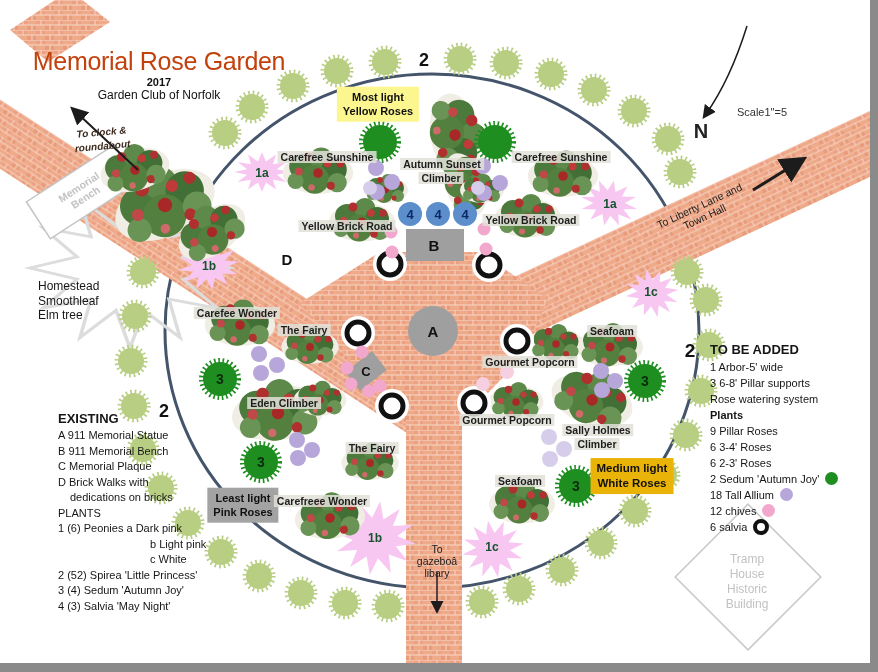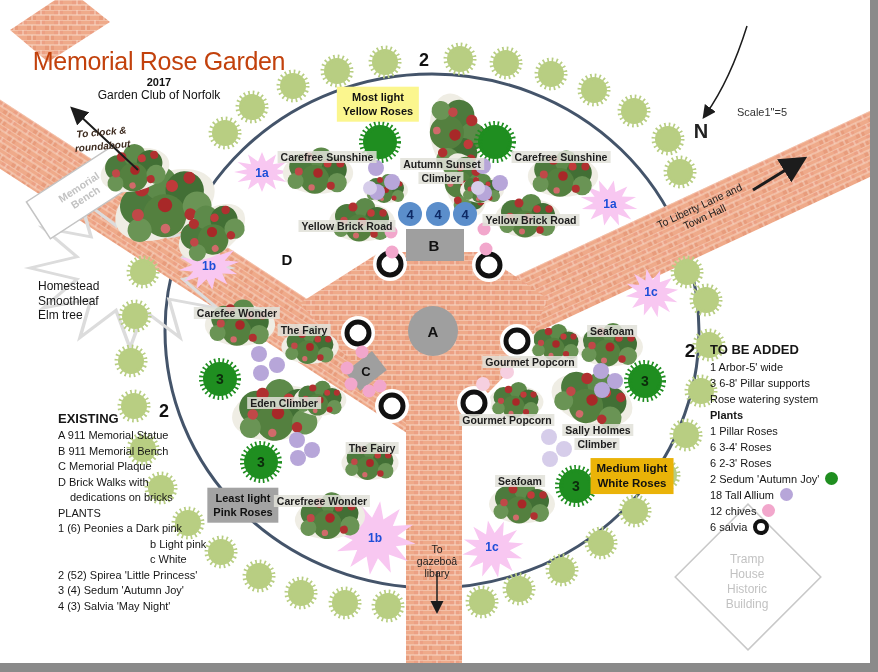--- a/index.html
+++ b/index.html
@@ -26,21 +26,21 @@
   .chive-lt{fill:#f6cfe0;}
   .outline-gray{fill:none;stroke:#c8c8c8;stroke-width:1.5;}
   .benchbox{fill:#ffffff;stroke:#c4c4c4;stroke-width:1.5;}
   .trellis{fill:none;stroke:#bdbdbd;stroke-width:5;opacity:.85;}
   .arrow{stroke:#1c1c1c;fill:none;}
 
   
   .lbl{position:absolute;transform:translate(-50%,-50%);white-space:nowrap;color:#222;}
   .plant{background:rgba(224,224,216,.85);padding:0 3px;font-size:10.5px;font-weight:700;color:#1d1d1d;}
   .num{font-size:18px;font-weight:700;color:#111;}
-  .blabel{font-size:12px;font-weight:700;color:#1d4ed8;}
+  .blabel{font-size:12px;font-weight:700;color:#14532d;}
   .letter{font-size:15px;font-weight:700;color:#111;}
   .four{font-size:13px;font-weight:700;color:#0e2a66;}
   .three{font-size:14px;font-weight:700;color:#0c2c0c;}
   .gray{color:#c2c2c2;}
   .title-wrap{position:absolute;left:159px;top:74px;transform:translate(-50%,-50%);text-align:center;}
   .title1{font-size:25px;font-weight:400;color:#c2410c;letter-spacing:-.3px;}
   .title2{font-size:11px;font-weight:700;color:#111;}
   .title3{font-size:12px;font-weight:400;color:#111;}
   .zonebox{position:absolute;transform:translate(-50%,-50%);text-align:center;
            font-size:11px;font-weight:700;color:#111;padding:3px 6px;line-height:1.3;}
@@ -379,21 +379,21 @@
   <div>4 (3) Salvia 'May Night'</div>
 </div>
 
 <div class="added-badge">2</div>
 <div class="legend" style="left:710px;top:341px;line-height:16px;">
   <div class="hd">TO BE ADDED</div>
   <div>1 Arbor-5' wide</div>
   <div>3 6-8' Pillar supports</div>
   <div>Rose watering system</div>
   <div class="sub">Plants</div>
-  <div>1 Pillar  Roses</div>
+  <div>9 Pillar  Roses</div>
   <div>6 3-4' Roses</div>
   <div>6 2-3' Roses</div>
   <div><span>2 Sedum 'Autumn Joy'</span><span class="dot dot-sedum"></span></div>
   <div><span>18 Tall Allium</span><span class="dot dot-allium"></span></div>
   <div><span>12 chives</span><span class="dot dot-chives"></span></div>
   <div><span>6 salvia</span><span class="dot dot-salvia"></span></div>
 </div>
 
 <div class="edge-r"></div>
 <div class="edge-b"></div>

